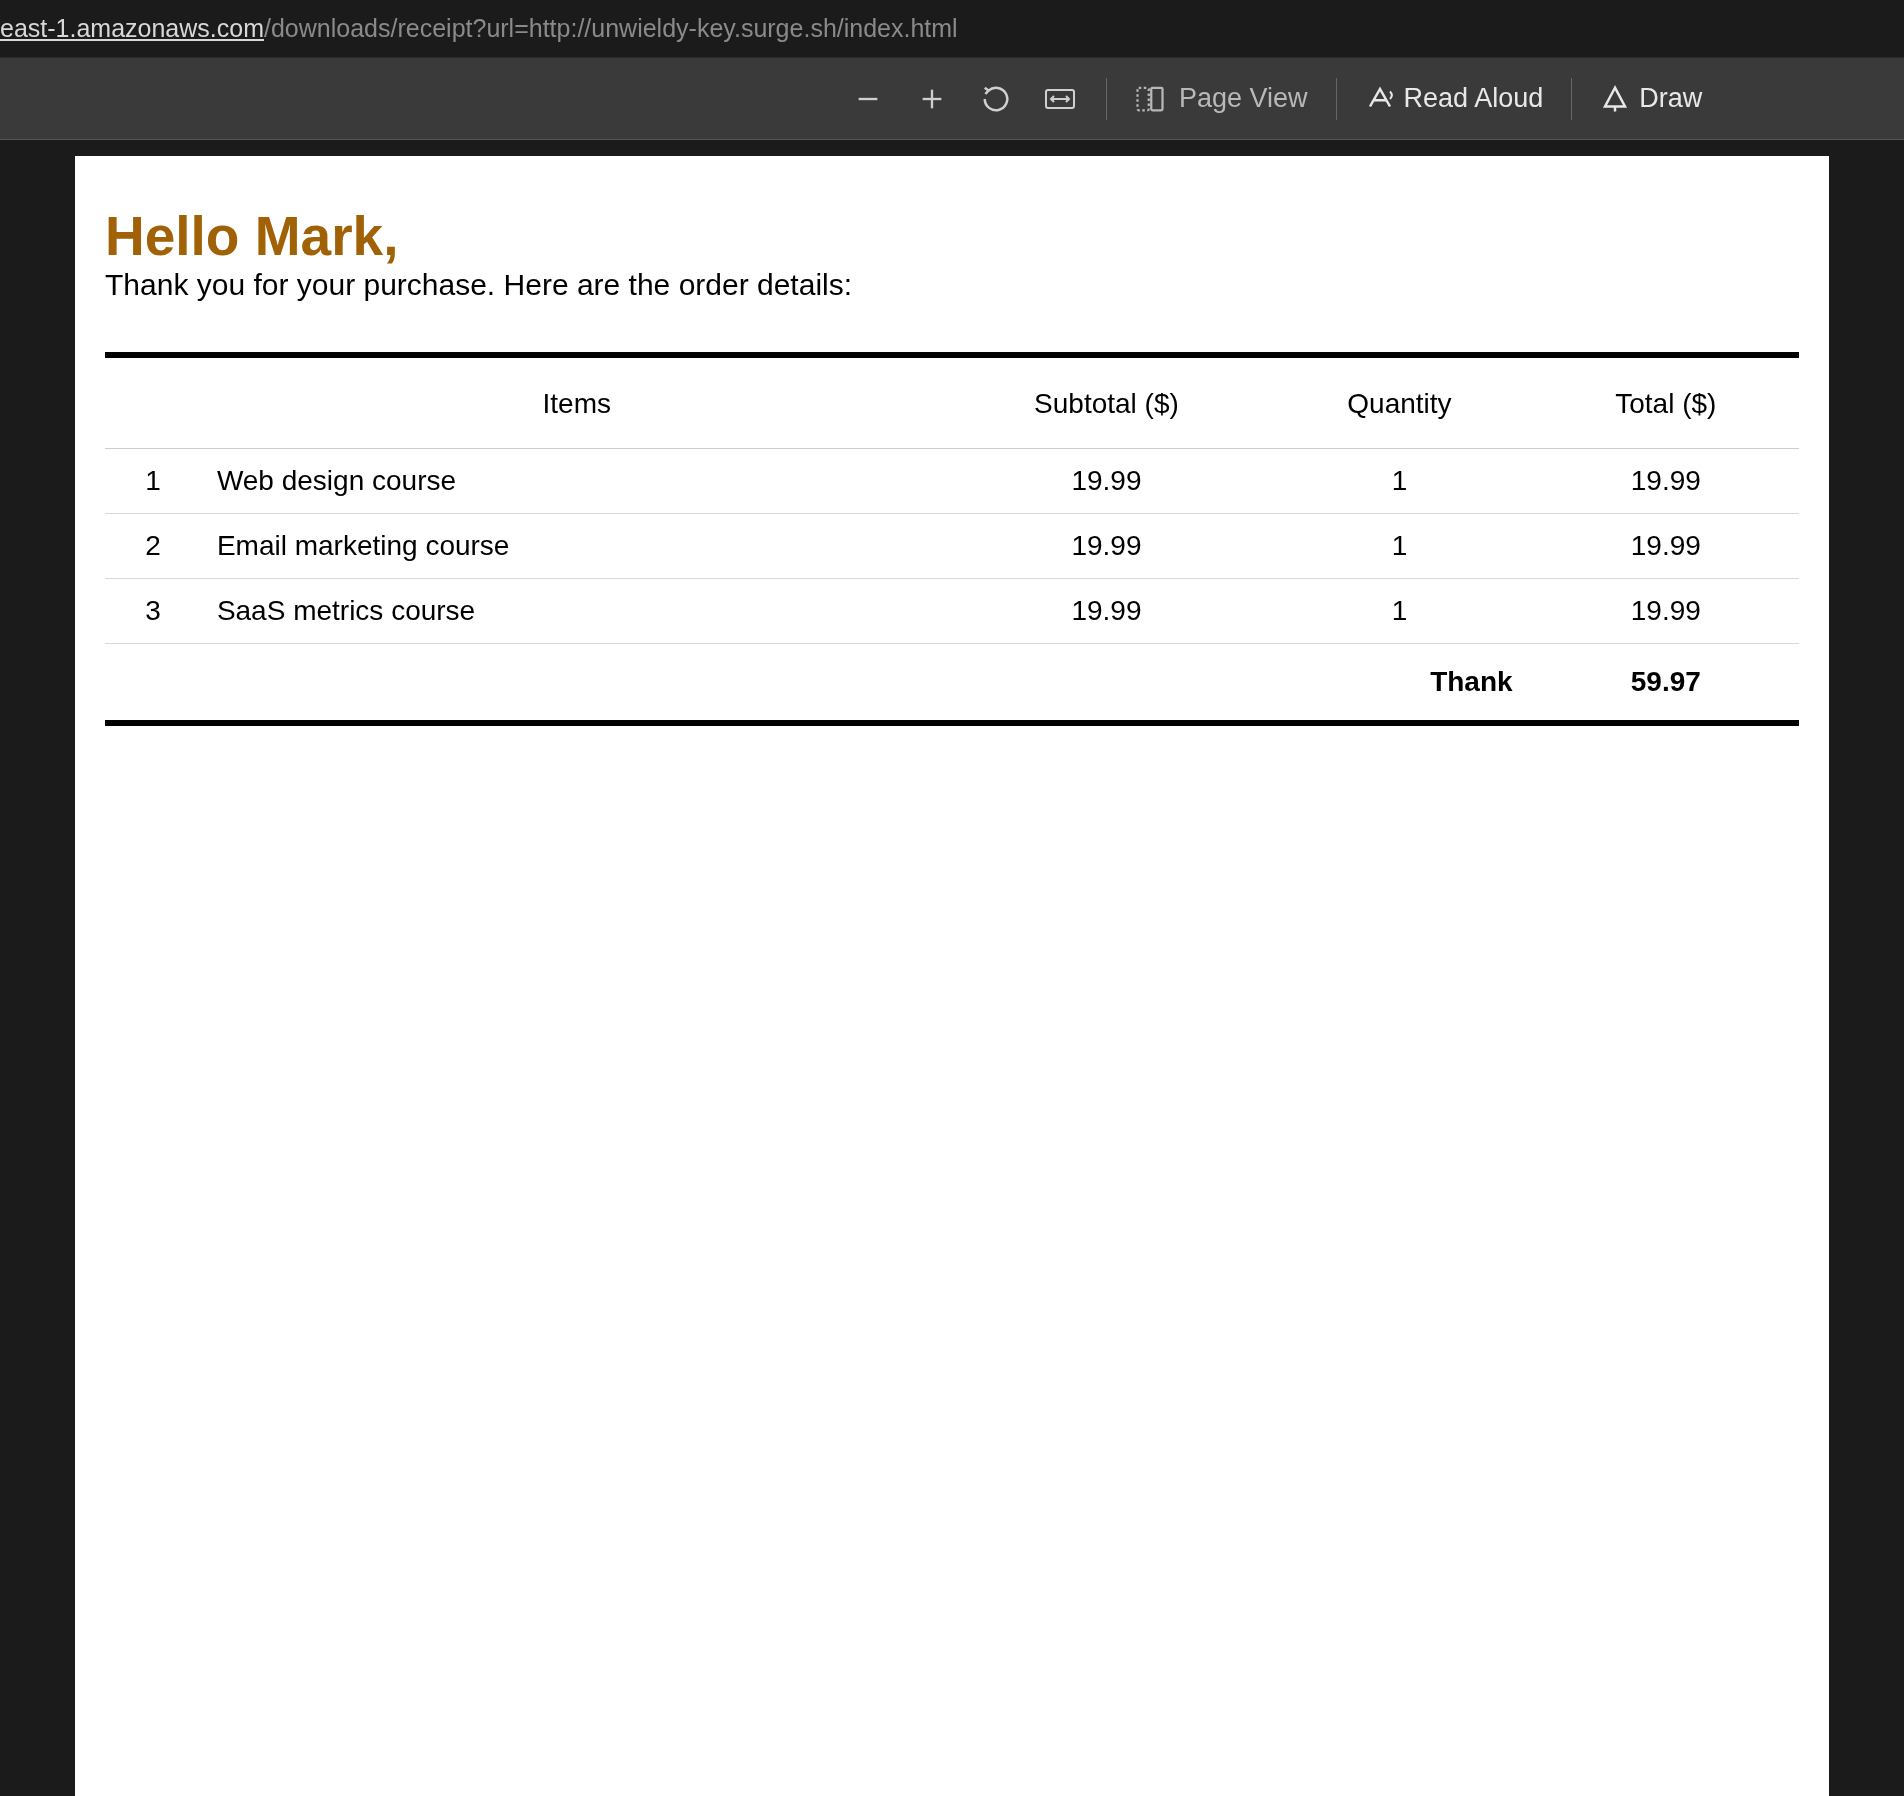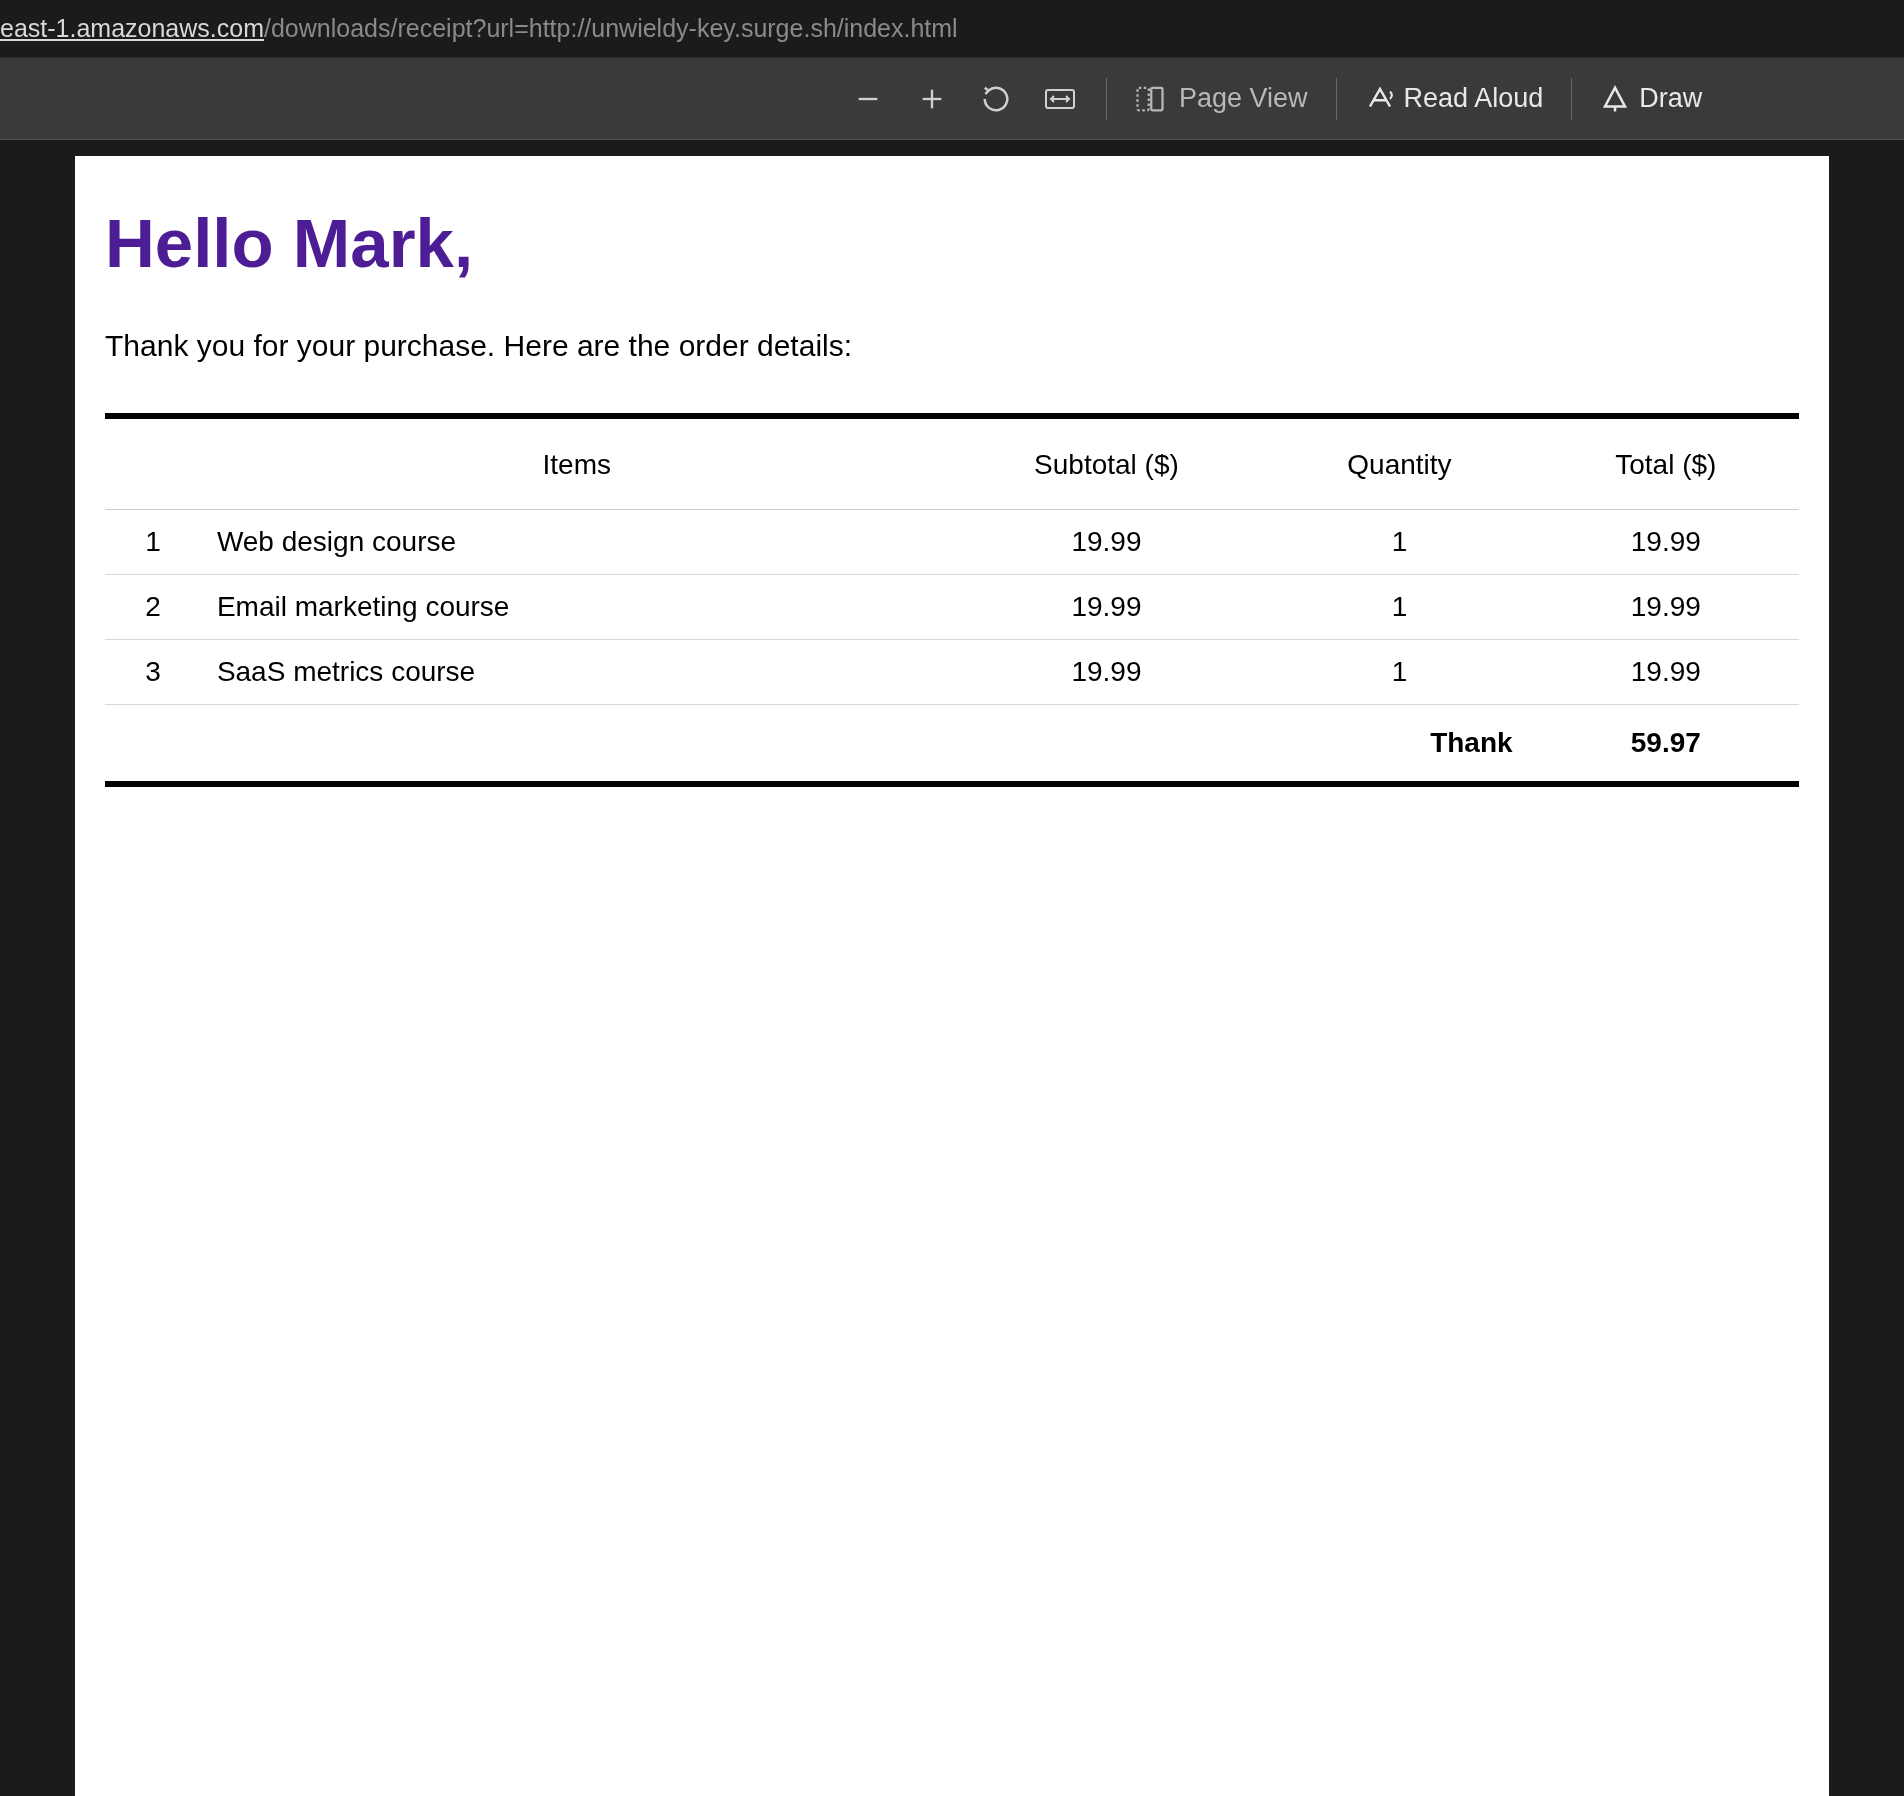--- a/index.html
+++ b/index.html
@@ -85,24 +85,23 @@
       background: #1b1b1b;
       padding: 16px 75px 0 75px;
     }
     .document {
       background: #ffffff;
       width: 100%;
       height: 100%;
       padding: 48px 30px 0 30px;
     }
     .greeting {
-      font-size: 69px;
+      font-size: 55px;
       font-weight: 700;
-      color: #4c1d95;
-      margin-bottom: 46px;
+      color: #a16207;
     }
     .intro {
       font-size: 30px;
       color: #000;
       margin-bottom: 50px;
     }
     .order-table {
       width: 100%;
       border-collapse: collapse;
     }

